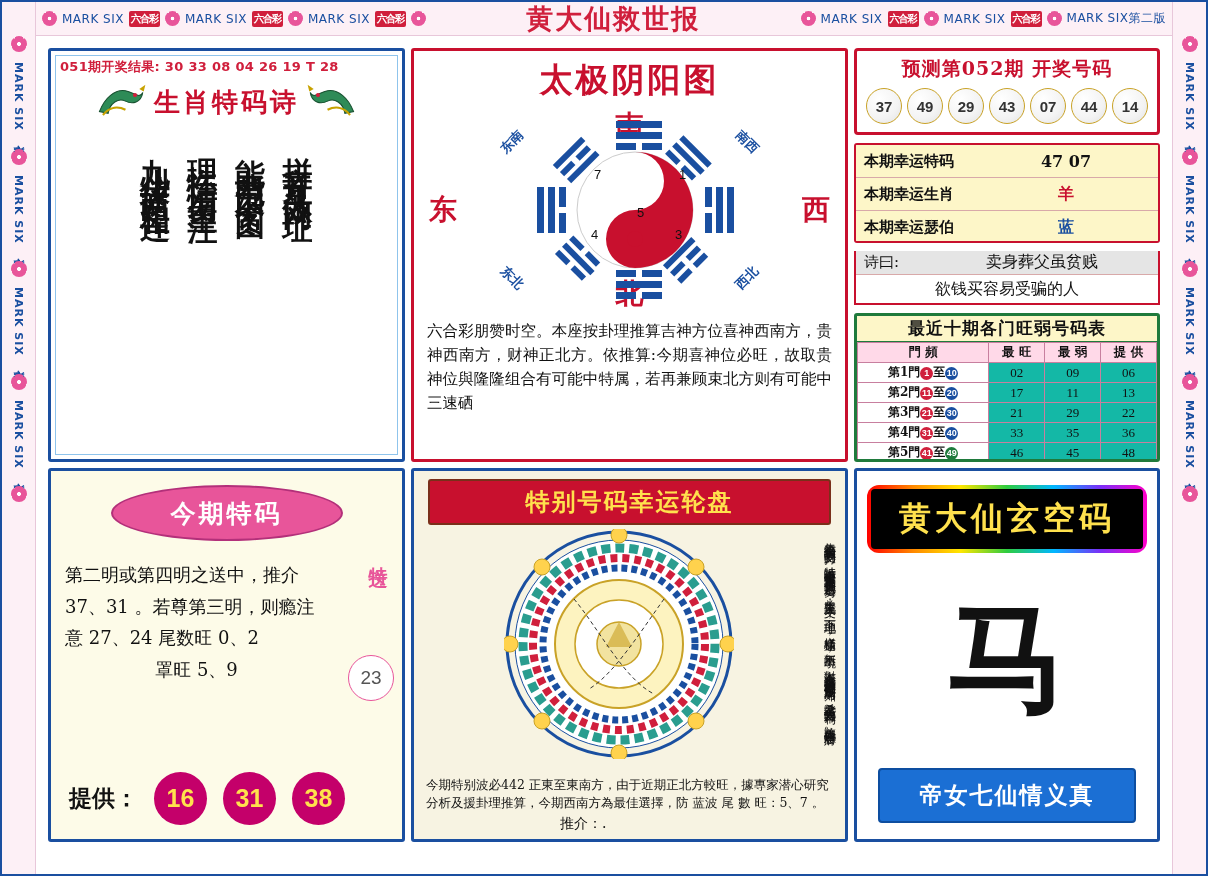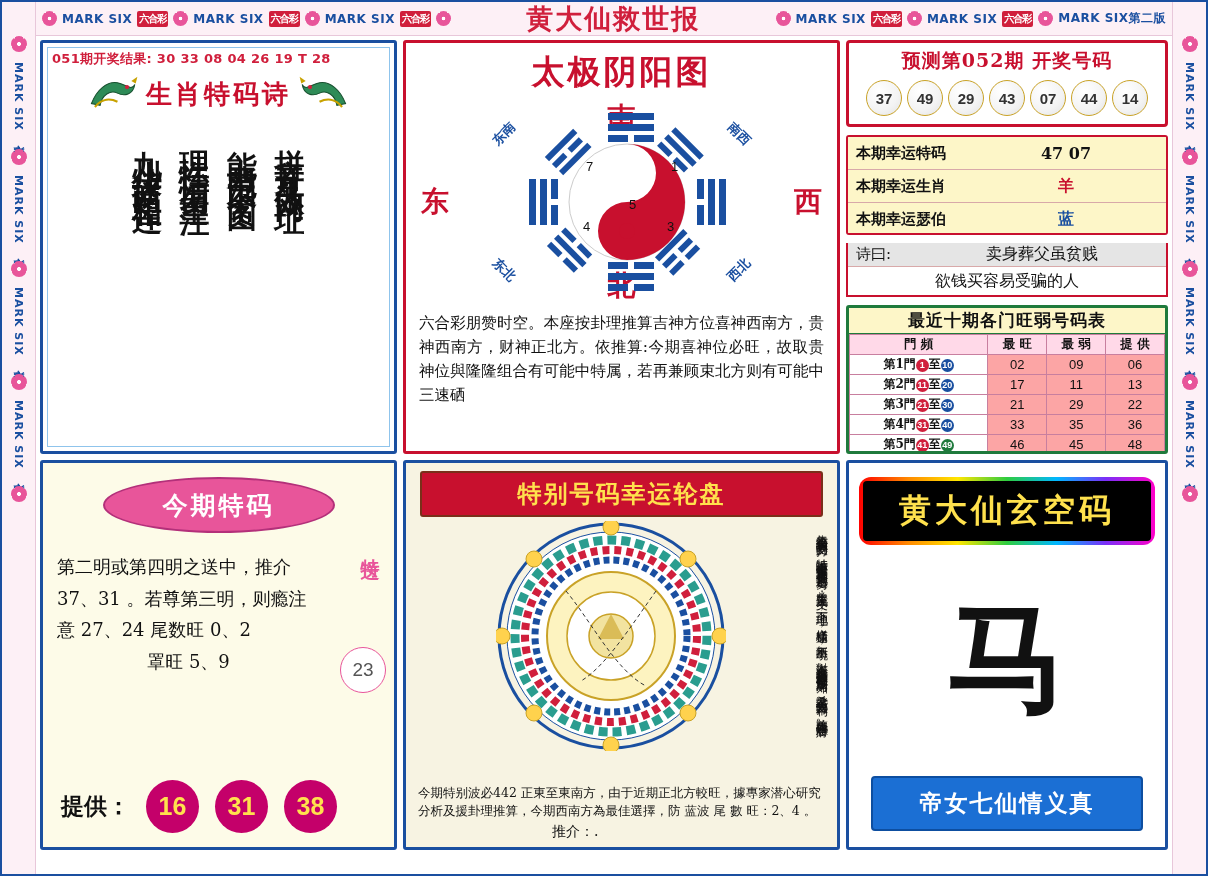--- a/index.html
+++ b/index.html
@@ -48,21 +48,21 @@
   
   .topbar {
     position: absolute; left: 34px; right: 34px; top: 0; height: 34px;
     background: #fdf0f6;
     display: flex; align-items: center; justify-content: space-between;
     padding: 0 6px;
     border-bottom: 1px solid #e8c7da;
   }
   .marks { display: flex; align-items: center; gap: 5px; }
   .mark-txt {
-    font-size: 12px; font-weight: bold; color: #1a4fa0;
+    font-size: 12px; font-weight: normal; color: #1a4fa0;
     letter-spacing: 0.5px; white-space: nowrap;
   }
   .mark-box {
     font-size: 10px; font-weight: bold; color: #ffffff;
     background: #d01f3c; border-radius: 2px; padding: 1px 2px;
     letter-spacing: -1px;
   }
   .flower-s {
     width: 15px; height: 15px; border-radius: 50%;
     background:
@@ -80,21 +80,21 @@
     letter-spacing: 2px;
     white-space: nowrap;
   }
   
   .stage {
     position: absolute; left: 34px; right: 34px; top: 34px; bottom: 20px;
     display: grid;
     grid-template-columns: 357px 437px auto;
     grid-template-rows: 414px auto;
     gap: 6px;
-    padding: 4px;
+    padding: 12px;
     background: #ffffff;
   }
   .panel { position: relative; overflow: hidden; }
 
   
   .p1 {
     background: #ffffff;
     border: 3px solid #1a4fa0;
     border-radius: 3px;
     padding: 4px;
@@ -218,22 +218,22 @@
     border-bottom: 1px solid #1f7a3c;
   }
   table.hot { width: 100%; border-collapse: collapse; }
   table.hot th {
     background: #ffd9e8; font-size: 12.5px; color: #111; font-weight: bold;
     border: 1px solid #c87f9f; padding: 1px 0;
     font-family: "DejaVu Serif", serif;
   }
   table.hot td {
     border: 1px solid #c87f9f; text-align: center; font-size: 13px;
-    padding: 1px 0; background: #fca5a5; color: #111;
-    font-family: Liberation Sans, sans-serif;
+    padding: 1px 0; background: #14b8a6; color: #111;
+    font-family: Liberation Serif, serif;
   }
   table.hot td.gate { background: #ffffff; white-space: nowrap; font-family:"DejaVu Serif",serif; font-size:12px; font-weight:bold;}
   .gnum { display:inline-block; width:13px; height:13px; line-height:13px; border-radius:50%; color:#fff; font-size:9px; text-align:center; font-family:"Liberation Sans",sans-serif;}
 
   
   .p4 {
     background: #fdfbe8; border: 3px solid #1a4fa0; border-radius: 3px;
     padding: 8px; display: flex; flex-direction: column;
   }
   .oval {
@@ -599,21 +599,21 @@
             <circle cx="6" cy="115" r="8" fill="#ffd24d" stroke="#c9a227"></circle>
             <circle cx="224" cy="115" r="8" fill="#ffd24d" stroke="#c9a227"></circle>
             <circle cx="38" cy="38" r="8" fill="#ffd24d" stroke="#c9a227"></circle>
             <circle cx="192" cy="38" r="8" fill="#ffd24d" stroke="#c9a227"></circle>
             <circle cx="38" cy="192" r="8" fill="#ffd24d" stroke="#c9a227"></circle>
             <circle cx="192" cy="192" r="8" fill="#ffd24d" stroke="#c9a227"></circle>
           </svg>
         </div>
         <div class="sidecol">為報答讀者對本刊的支持，特請本港玄學家曾道長為本刊推算六合彩走势，曾先生上至天文，下至地理，樣樣精通，無所不曉，對本港六合彩走势推算的準確程度是眾所周知，希諸君能大力支持本刊，讓曾先生帶您發財。</div>
       </div>
-      <div class="p5-foot">今期特别波必442 正東至東南方，由于近期正北方較旺，據專家潜心研究分析及援卦理推算，今期西南方為最佳選擇，防 蓝波 尾 數 旺：2、4 。</div>
+      <div class="p5-foot">今期特别波必442 正東至東南方，由于近期正北方較旺，據專家潜心研究分析及援卦理推算，今期西南方為最佳選擇，防 蓝波 尾 數 旺：5、7 。</div>
       <div class="p5-rec">推介：.</div>
     </div>
 
     <div class="panel p6">
       <div class="rainbow">
         <div class="rainbow-in">
           <span>黄大仙玄空码</span>
         </div>
       </div>
       <div class="glyph">马</div>

